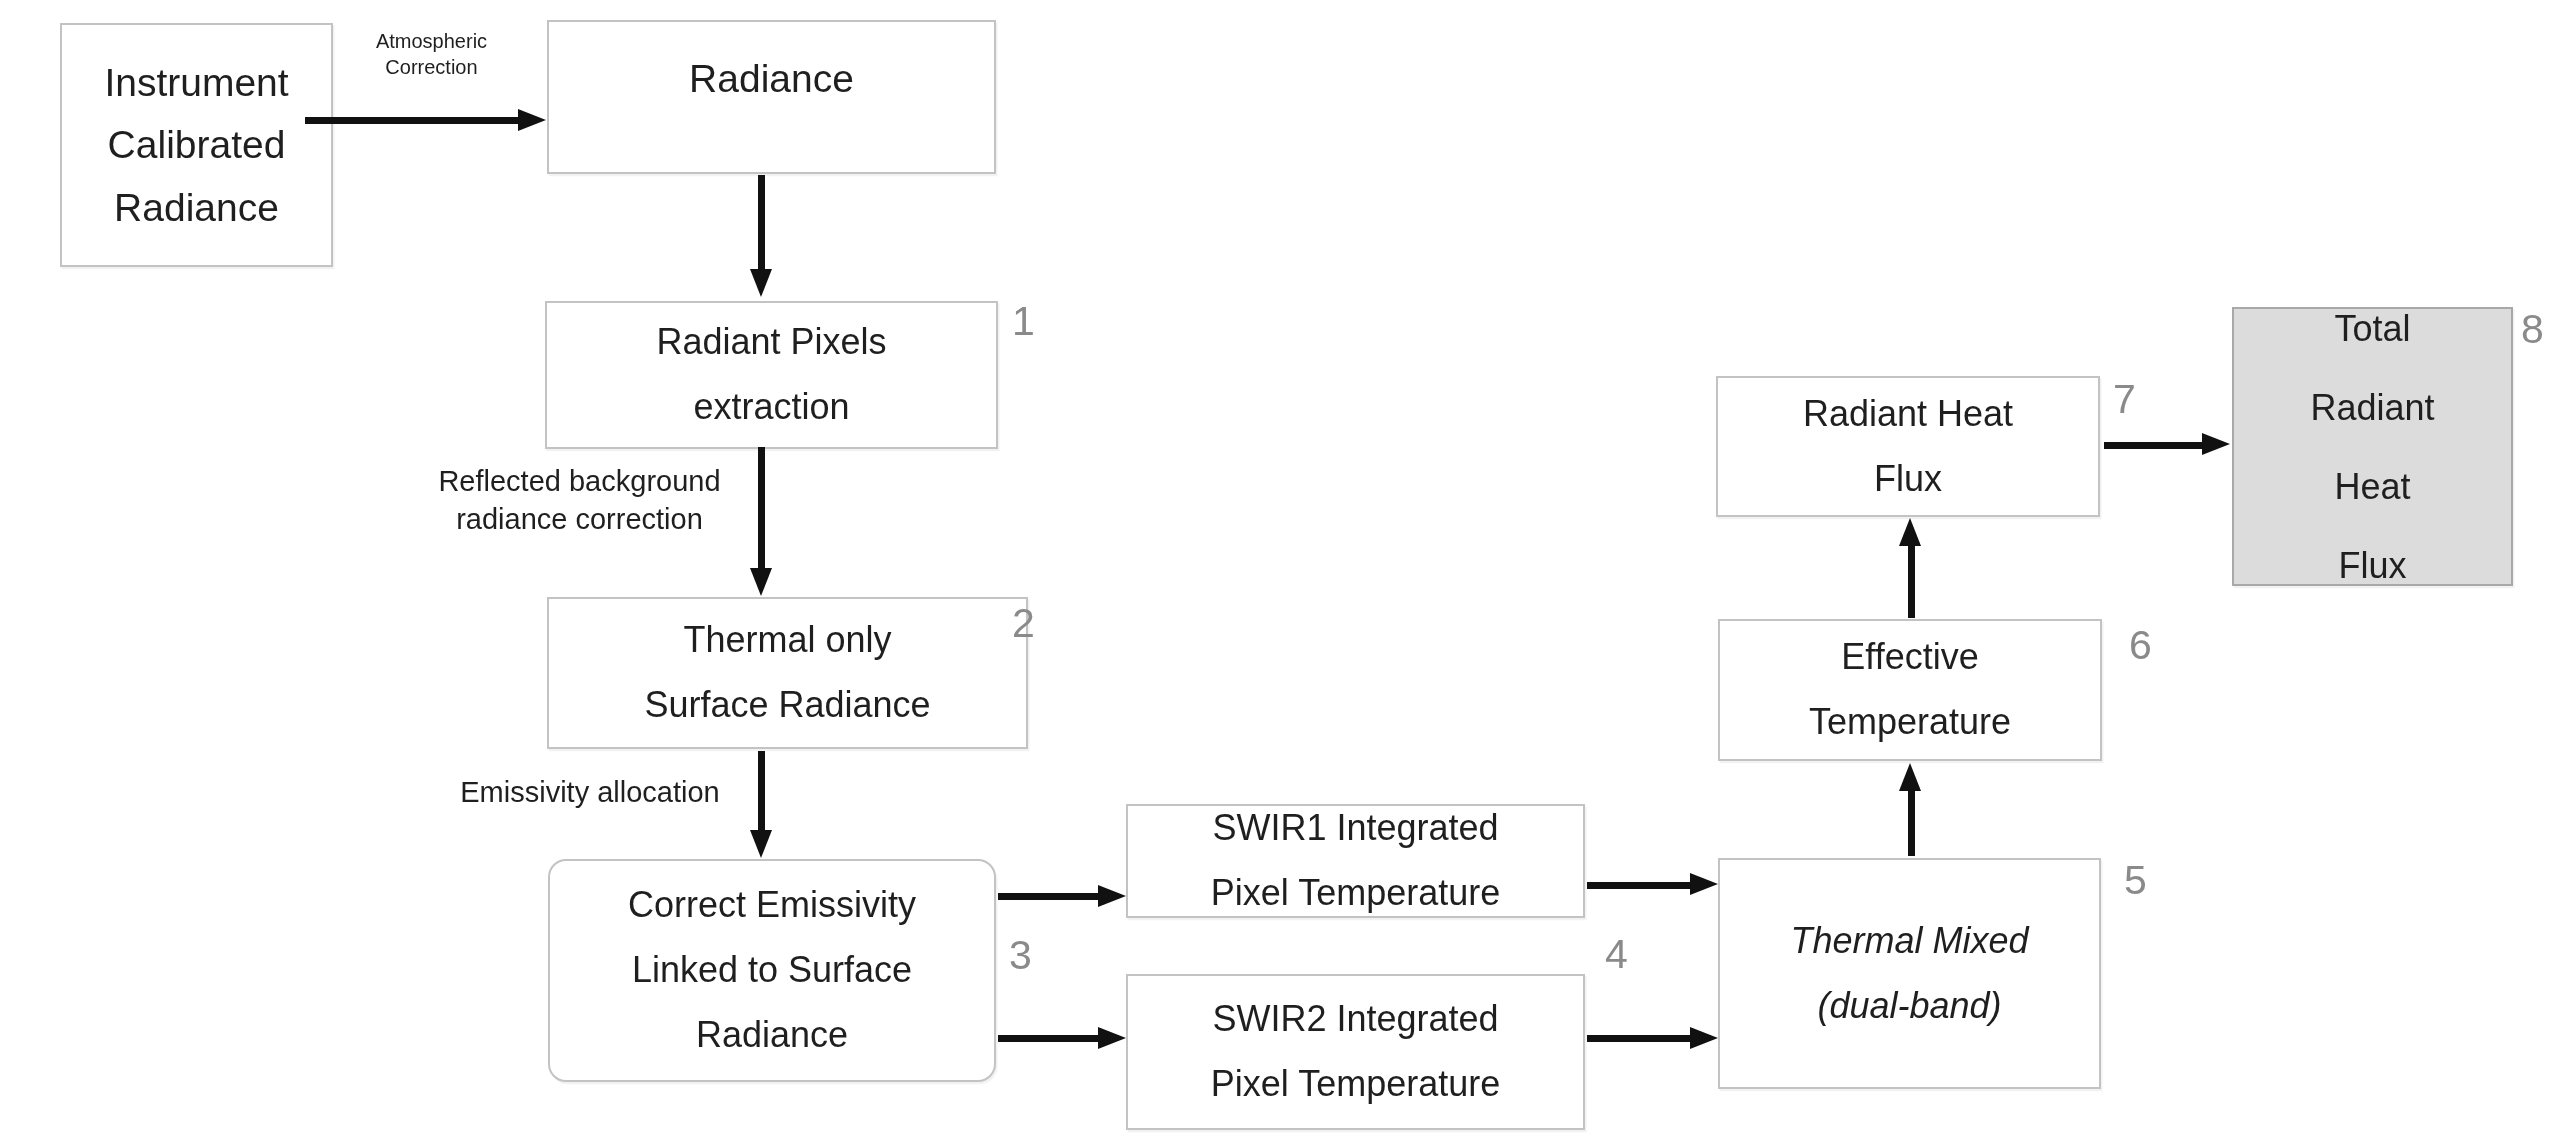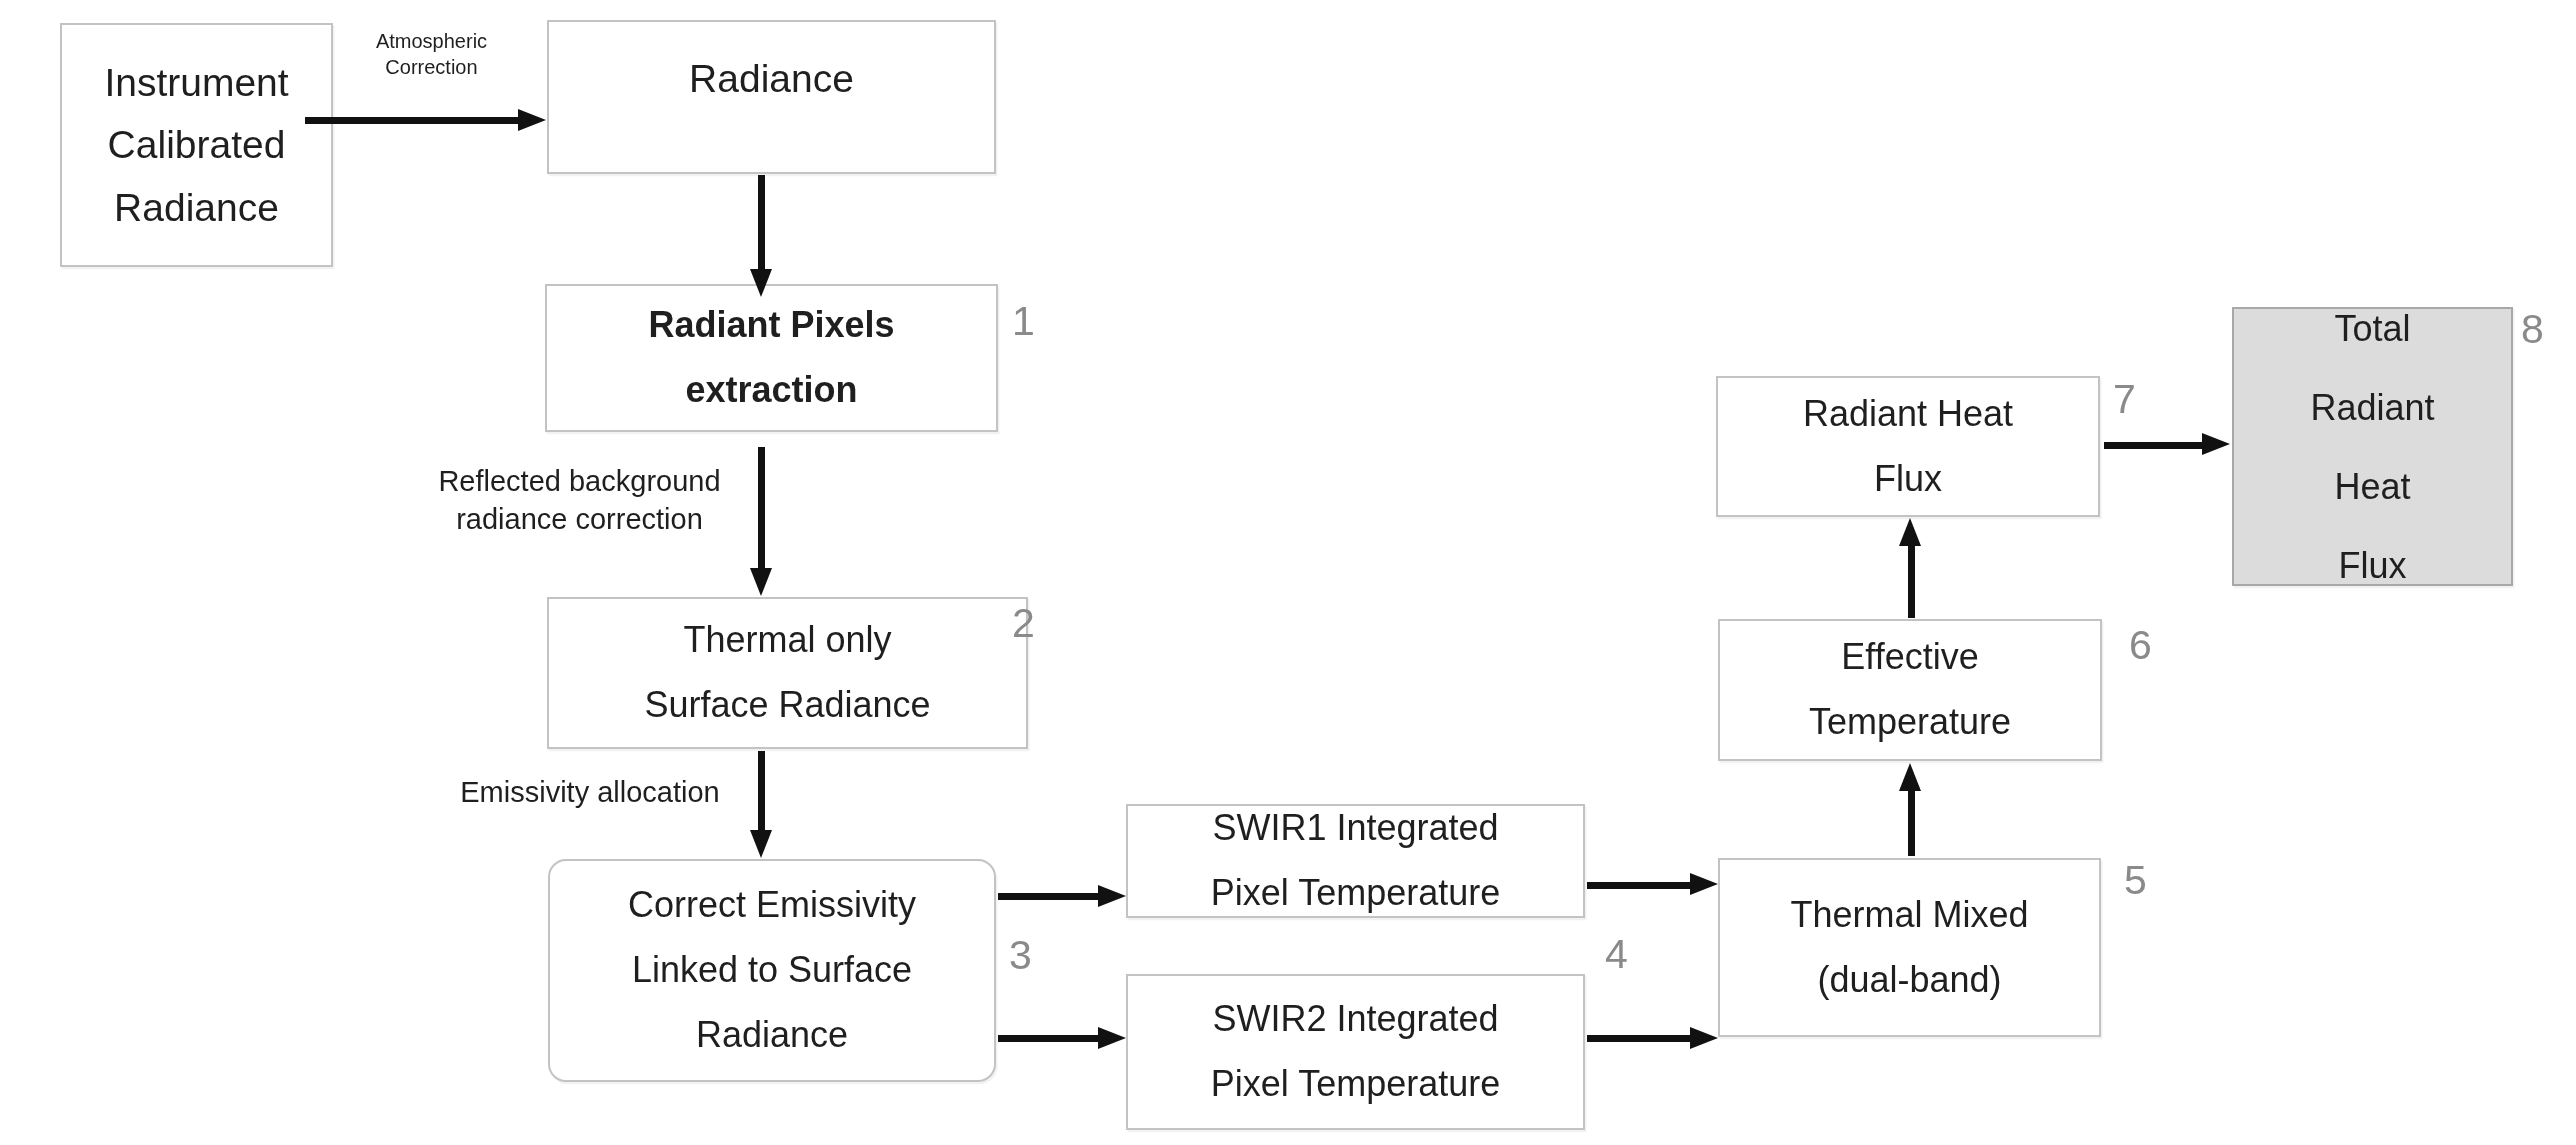--- a/index.html
+++ b/index.html
@@ -62,21 +62,21 @@
   <div class="node" style="left:27px;top:23.4px;width:273px;height:244px;font-size:39px;line-height:1.6;margin-left:33px;">
     <span class="ln">Instrument</span>
     <span class="ln">Calibrated</span>
     <span class="ln">Radiance</span>
   </div>
 
   <div class="node node--top" style="left:547px;top:19.5px;width:449px;height:154px;font-size:39px;">
     <span class="ln">Radiance</span>
   </div>
 
-  <div class="node" style="left:545px;top:284px;width:453px;height:148px;font-weight:bold;">
+  <div class="node" style="left:545px;top:301px;width:453px;height:148px;">
     <span class="ln">Radiant Pixels</span>
     <span class="ln">extraction</span>
   </div>
 
   <div class="node" style="left:547px;top:597px;width:481px;height:152px;">
     <span class="ln">Thermal only</span>
     <span class="ln">Surface Radiance</span>
   </div>
 
   <div class="node" style="left:548px;top:859px;width:448px;height:223px;border-radius:18px;">
@@ -88,21 +88,21 @@
   <div class="node" style="left:1126px;top:804px;width:459px;height:114px;">
     <span class="ln">SWIR1 Integrated</span>
     <span class="ln">Pixel Temperature</span>
   </div>
 
   <div class="node" style="left:1126px;top:974px;width:459px;height:156px;">
     <span class="ln">SWIR2 Integrated</span>
     <span class="ln">Pixel Temperature</span>
   </div>
 
-  <div class="node" style="left:1718px;top:858px;width:383px;height:179px;">
+  <div class="node" style="left:1718px;top:858px;width:383px;height:231px;font-style:italic;">
     <span class="ln">Thermal Mixed</span>
     <span class="ln">(dual-band)</span>
   </div>
 
   <div class="node" style="left:1718px;top:619px;width:384px;height:142px;">
     <span class="ln">Effective</span>
     <span class="ln">Temperature</span>
   </div>
 
   <div class="node" style="left:1716px;top:376px;width:384px;height:141px;">

